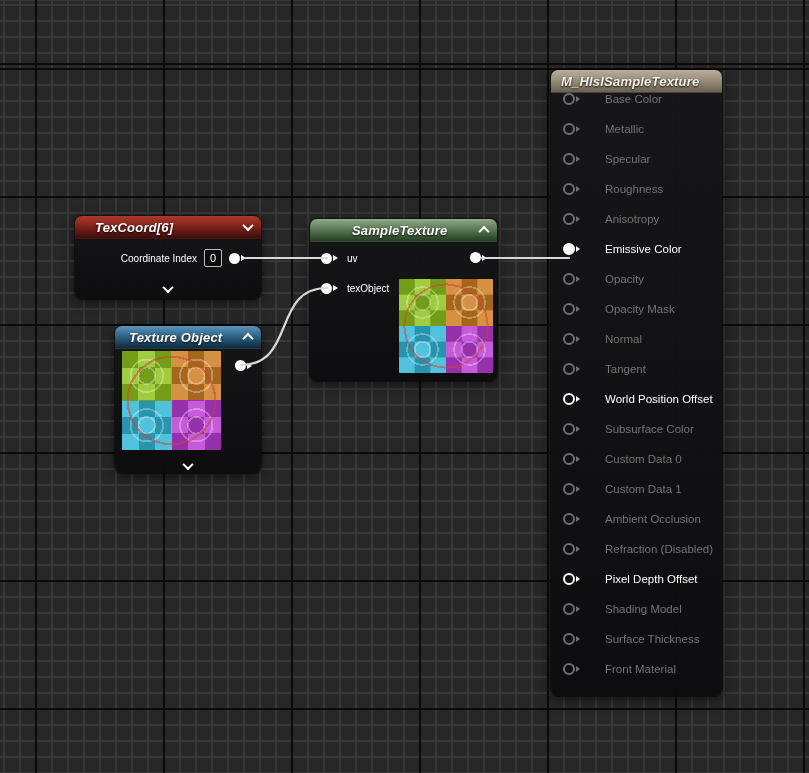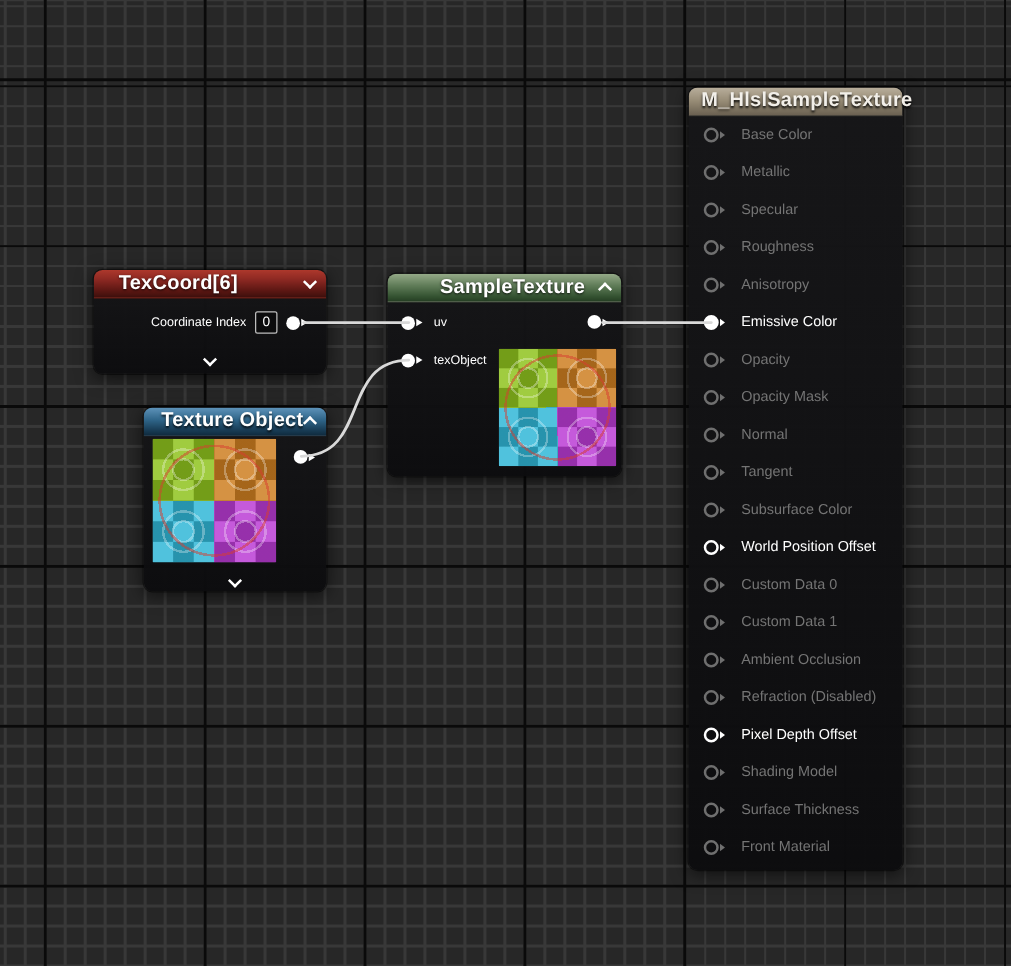--- a/index.html
+++ b/index.html
@@ -24,22 +24,22 @@
     background:linear-gradient(180deg,rgba(22,22,24,.97),rgba(12,12,14,.97));
     box-shadow:0 3px 14px rgba(0,0,0,.6),0 0 0 1px rgba(0,0,0,.45);
   }
   .hdr{
     position:relative;height:23px;border-radius:7px 7px 0 0;
     display:flex;align-items:center;
     padding:0 9px 0 20px;
     border-bottom:1px solid rgba(0,0,0,.6);
   }
   .hdr .title{
-    color:#fff;font-size:16px;font-weight:bold;letter-spacing:.2px;
-    text-shadow:0 1px 2px rgba(0,0,0,.85);white-space:nowrap;
+    color:#fff;font-size:13px;font-weight:bold;letter-spacing:.2px;
+    text-shadow:0 1px 2px rgba(0,0,0,.85);white-space:nowrap;font-style:italic;
   }
   .hdr.red{background:linear-gradient(180deg,#ad382c 0%,#8c2822 35%,#5c1713 75%,#3d0f0c 100%);}
   .hdr.green{background:linear-gradient(180deg,#95aa88 0%,#5d7a56 45%,#32502f 85%,#263f24 100%);padding-left:42px;}
   .hdr.blue{background:linear-gradient(180deg,#5e93ba 0%,#2f6589 45%,#173a52 85%,#102c40 100%);text-align:center;}
   .hdr.tan{background:linear-gradient(180deg,#b8ae9b 0%,#968b75 50%,#6b6152 100%);}
   .hdr.tan .title{color:#f2efe9;text-shadow:0 1px 2px #000;}
 
   .chev{
     width:8px;height:8px;border-right:2.5px solid #fff;border-bottom:2.5px solid #fff;
     display:inline-block;flex:none;
@@ -78,21 +78,21 @@
       radial-gradient(circle at 75% 25%, transparent 0 7%, rgba(255,255,255,.32) 7% 8.7%, transparent 8.7% 14.5%, rgba(255,255,255,.3) 14.5% 16.3%, transparent 16.3%),
       radial-gradient(circle at 25% 75%, transparent 0 7%, rgba(255,255,255,.32) 7% 8.7%, transparent 8.7% 14.5%, rgba(255,255,255,.3) 14.5% 16.3%, transparent 16.3%),
       radial-gradient(circle at 75% 75%, transparent 0 7%, rgba(255,255,255,.32) 7% 8.7%, transparent 8.7% 14.5%, rgba(255,255,255,.3) 14.5% 16.3%, transparent 16.3%),
       repeating-conic-gradient(rgba(255,255,255,.16) 0 25%, rgba(8,8,8,.2) 0 50%),
       conic-gradient(#cd7d1f 0 25%, #ba3ad4 0 50%, #2fb6d6 0 75%, #8ec21c 0);
     background-size:100% 100%,100% 100%,100% 100%,100% 100%,100% 100%,33.34% 33.34%,100% 100%;
   }
 
   
   .mrows{padding:0 0 4px 0;}
-  .mrow{height:30px;display:flex;align-items:center;padding-left:12px;gap:10px;}
+  .mrow{height:30px;display:flex;align-items:flex-start;padding-left:12px;gap:22px;}
   .mpin{display:inline-flex;align-items:center;flex:none;}
   .mpin .ring{width:12px;height:12px;border-radius:50%;border:2.5px solid #6f6f6f;display:inline-block;background:transparent;}
   .mpin .marr{width:0;height:0;border:3px solid transparent;border-left:4.5px solid #6f6f6f;margin-left:1px;display:inline-block;}
   .mrow .plabel{font-size:11.5px;color:#747474;white-space:nowrap;}
   .mrow.enabled .ring{border-color:#fff;}
   .mrow.enabled .marr{border-left-color:#fff;}
   .mrow.enabled .plabel{color:#fff;}
   .mrow.connected .ring{border-color:#fff;background:#fff;}
   .mrow.connected .marr{border-left-color:#fff;}
   .mrow.connected .plabel{color:#fff;}
@@ -245,73 +245,73 @@
   </div>
 
   <div class="mrow disabled">
     <span class="mpin">
             <i class="ring"></i>
             <i class="marr"></i>
           </span>
     <span class="plabel">Tangent</span>
   </div>
 
+  <div class="mrow enabled">
+    <span class="mpin">
+            <i class="ring"></i>
+            <i class="marr"></i>
+          </span>
+    <span class="plabel">World Position Offset</span>
+  </div>
+
   <div class="mrow disabled">
     <span class="mpin">
             <i class="ring"></i>
             <i class="marr"></i>
           </span>
     <span class="plabel">Subsurface Color</span>
   </div>
 
+  <div class="mrow disabled">
+    <span class="mpin">
+            <i class="ring"></i>
+            <i class="marr"></i>
+          </span>
+    <span class="plabel">Custom Data 0</span>
+  </div>
+
+  <div class="mrow disabled">
+    <span class="mpin">
+            <i class="ring"></i>
+            <i class="marr"></i>
+          </span>
+    <span class="plabel">Custom Data 1</span>
+  </div>
+
+  <div class="mrow disabled">
+    <span class="mpin">
+            <i class="ring"></i>
+            <i class="marr"></i>
+          </span>
+    <span class="plabel">Ambient Occlusion</span>
+  </div>
+
+  <div class="mrow disabled">
+    <span class="mpin">
+            <i class="ring"></i>
+            <i class="marr"></i>
+          </span>
+    <span class="plabel">Refraction (Disabled)</span>
+  </div>
+
   <div class="mrow enabled">
     <span class="mpin">
             <i class="ring"></i>
             <i class="marr"></i>
           </span>
-    <span class="plabel">World Position Offset</span>
-  </div>
-
-  <div class="mrow disabled">
-    <span class="mpin">
-            <i class="ring"></i>
-            <i class="marr"></i>
-          </span>
-    <span class="plabel">Custom Data 0</span>
-  </div>
-
-  <div class="mrow disabled">
-    <span class="mpin">
-            <i class="ring"></i>
-            <i class="marr"></i>
-          </span>
-    <span class="plabel">Custom Data 1</span>
-  </div>
-
-  <div class="mrow disabled">
-    <span class="mpin">
-            <i class="ring"></i>
-            <i class="marr"></i>
-          </span>
-    <span class="plabel">Ambient Occlusion</span>
-  </div>
-
-  <div class="mrow disabled">
-    <span class="mpin">
-            <i class="ring"></i>
-            <i class="marr"></i>
-          </span>
-    <span class="plabel">Refraction (Disabled)</span>
-  </div>
-
-  <div class="mrow enabled">
-    <span class="mpin">
-            <i class="ring"></i>
-            <i class="marr"></i>
-          </span>
     <span class="plabel">Pixel Depth Offset</span>
   </div>
 
   <div class="mrow disabled">
     <span class="mpin">
             <i class="ring"></i>
             <i class="marr"></i>
           </span>
     <span class="plabel">Shading Model</span>
   </div>

